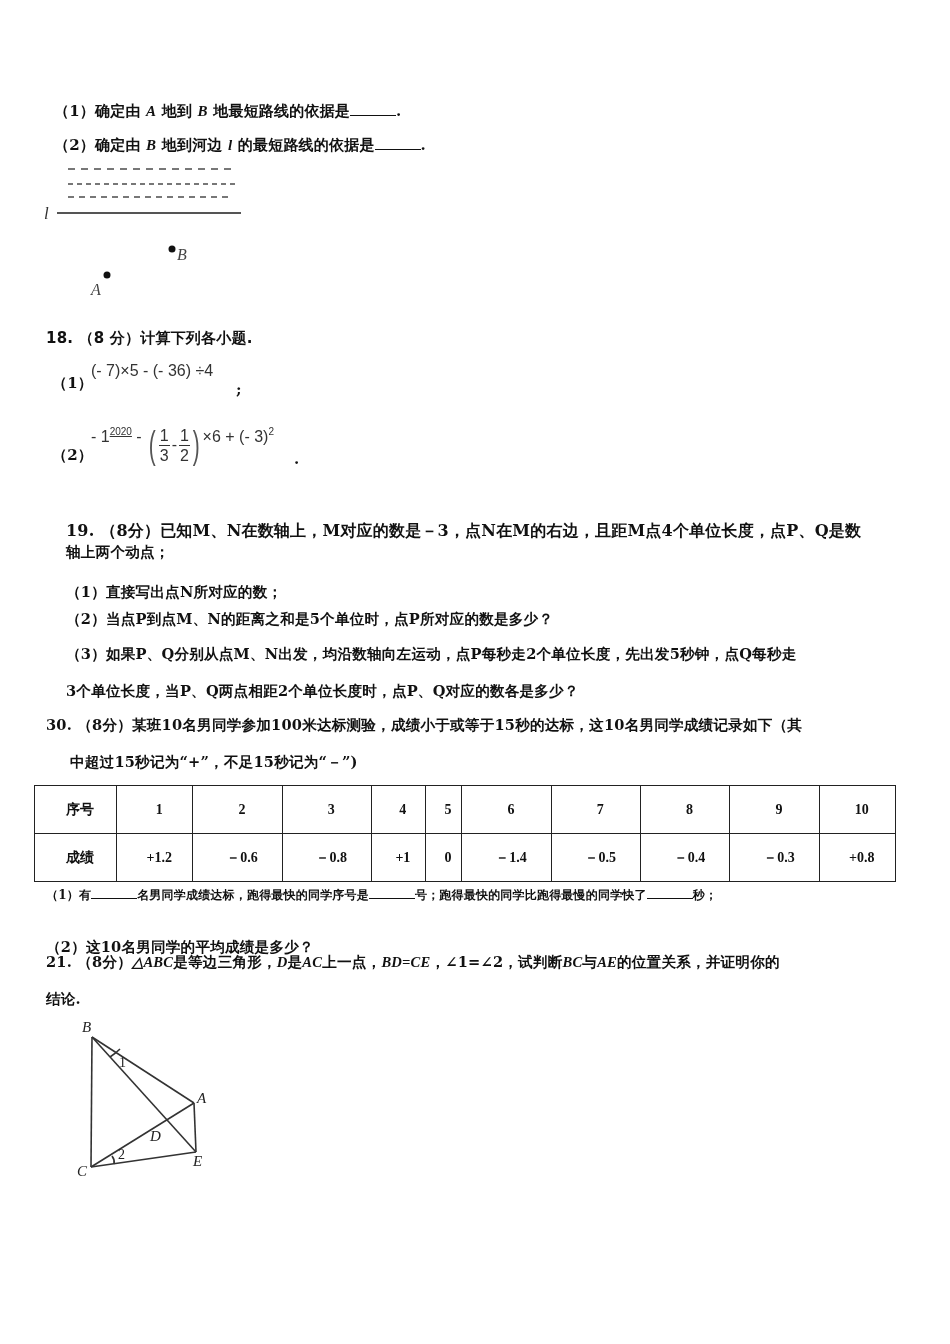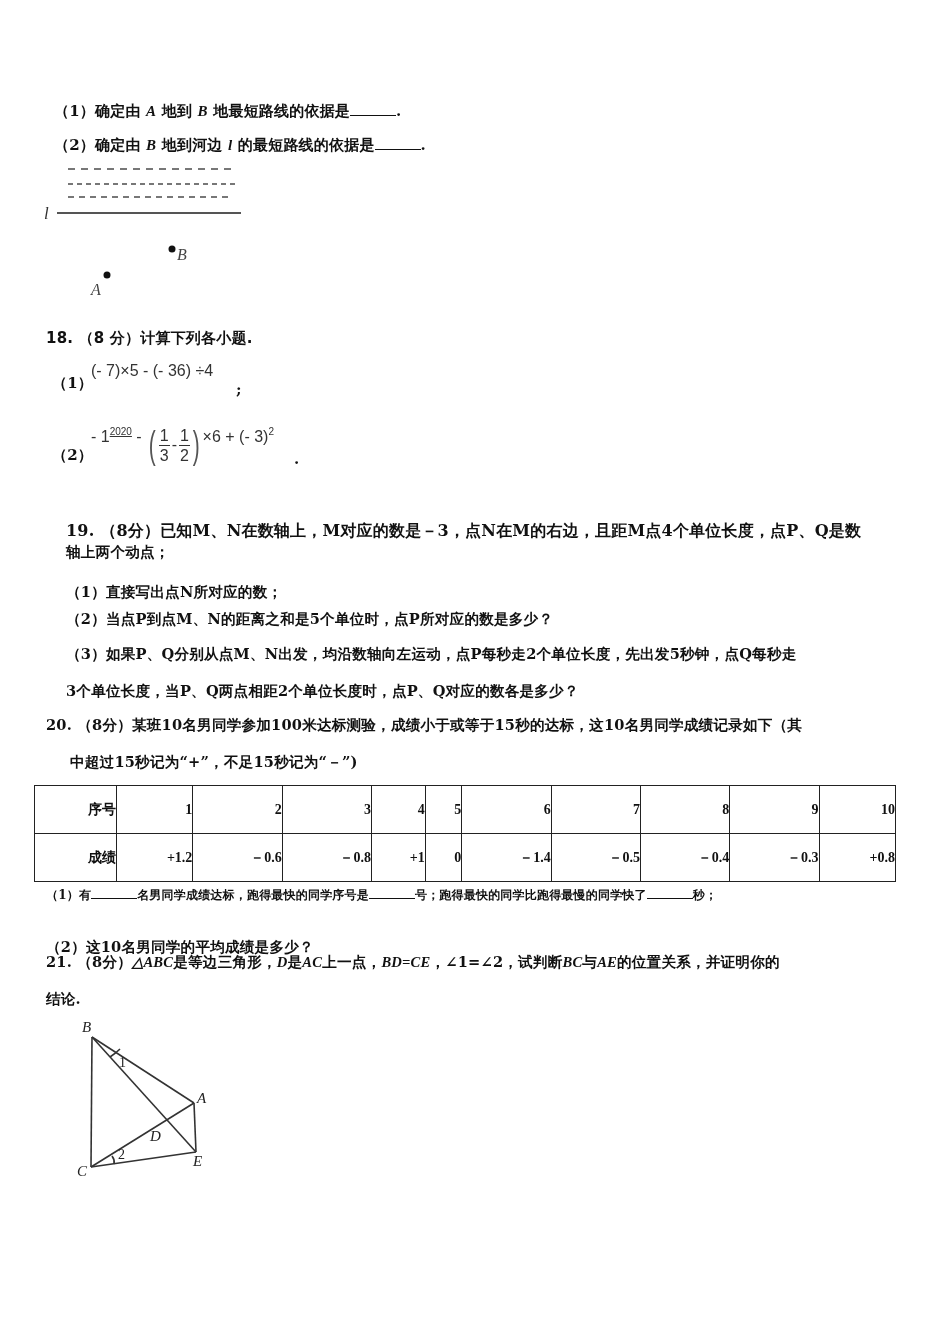--- a/index.html
+++ b/index.html
@@ -7,21 +7,21 @@
   body { position: relative; font-family: "DejaVu Serif", serif; color: #111; overflow: hidden; }
   .abs { position: absolute; white-space: nowrap; }
   .q { font-size: 15px; font-weight: bold; letter-spacing: 0.2px; }
   .it { font-style: italic; font-family: "Liberation Serif", serif; font-weight: bold; }
   .blank { display: inline-block; border-bottom: 1px solid #111; height: 14px; vertical-align: baseline; }
   .math { font-family: "Liberation Sans", sans-serif; font-weight: normal; font-size: 16px; color: #333; }
   .frac { display: inline-flex; flex-direction: column; align-items: center; vertical-align: middle; line-height: 19px; }
   .frac span:first-child { border-bottom: 1px solid #333; padding: 0 1px; }
   .paren { font-size: 38px; font-weight: 100; color: #555; vertical-align: middle; transform: scaleX(0.55); display: inline-block; }
   table.score { position: absolute; left: 34px; top: 785px; width: 862px; border-collapse: collapse; font-size: 14px; font-weight: bold; }
-  table.score td { border: 1.5px solid #222; height: 48px; padding: 0 0 0 9px; vertical-align: middle; text-align: right; font-family: "Liberation Serif", serif; }
+  table.score td { border: 1.5px solid #222; height: 48px; padding: 0 0 0 9px; vertical-align: middle; text-align: center; font-family: "Liberation Serif", serif; }
   table.score td.label { font-family: "DejaVu Sans", sans-serif; font-size: 14px; }
 </style>
 </head>
 <body>
 
 <div class="abs q" style="left:54px;top:102px;">
   <span>（1）确定由</span>
   <span class="it">A</span>
   <span>地到</span>
   <span class="it">B</span>
@@ -75,21 +75,21 @@
 </div>
 <div class="abs q" style="left:294px;top:450px;">.</div>
 
 <div class="abs q" style="left:66px;top:521px;font-size:16px;">19. （8分）已知M、N在数轴上，M对应的数是－3，点N在M的右边，且距M点4个单位长度，点P、Q是数</div>
 <div class="abs q" style="left:66px;top:543px;font-size:14.6px;">轴上两个动点；</div>
 <div class="abs q" style="left:66px;top:576px;font-size:14.6px;margin-top:7px;">（1）直接写出点N所对应的数；</div>
 <div class="abs q" style="left:66px;top:610px;font-size:14.6px;">（2）当点P到点M、N的距离之和是5个单位时，点P所对应的数是多少？</div>
 <div class="abs q" style="left:66px;top:645px;font-size:14.6px;">（3）如果P、Q分别从点M、N出发，均沿数轴向左运动，点P每秒走2个单位长度，先出发5秒钟，点Q每秒走</div>
 <div class="abs q" style="left:66px;top:682px;font-size:14.6px;">3个单位长度，当P、Q两点相距2个单位长度时，点P、Q对应的数各是多少？</div>
 
-<div class="abs q" style="left:46px;top:716px;font-size:14.6px;">20. （8分）某班10名男同学参加100米达标测验，成绩小于或等于15秒的达标，这10名男同学成绩记录如下（其</div>
+<div class="abs q" style="left:46px;top:716px;font-size:14.6px;">30. （8分）某班10名男同学参加100米达标测验，成绩小于或等于15秒的达标，这10名男同学成绩记录如下（其</div>
 <div class="abs q" style="left:46px;top:753px;font-size:14.6px;margin-left:24px;">中超过15秒记为“+”，不足15秒记为“－”)</div>
 
 <table class="score">
   <tbody>
       <tr>
     <td class="label" style="width:82px;">序号</td>
     <td>1</td>
     <td>2</td>
     <td>3</td>
     <td>4</td>

